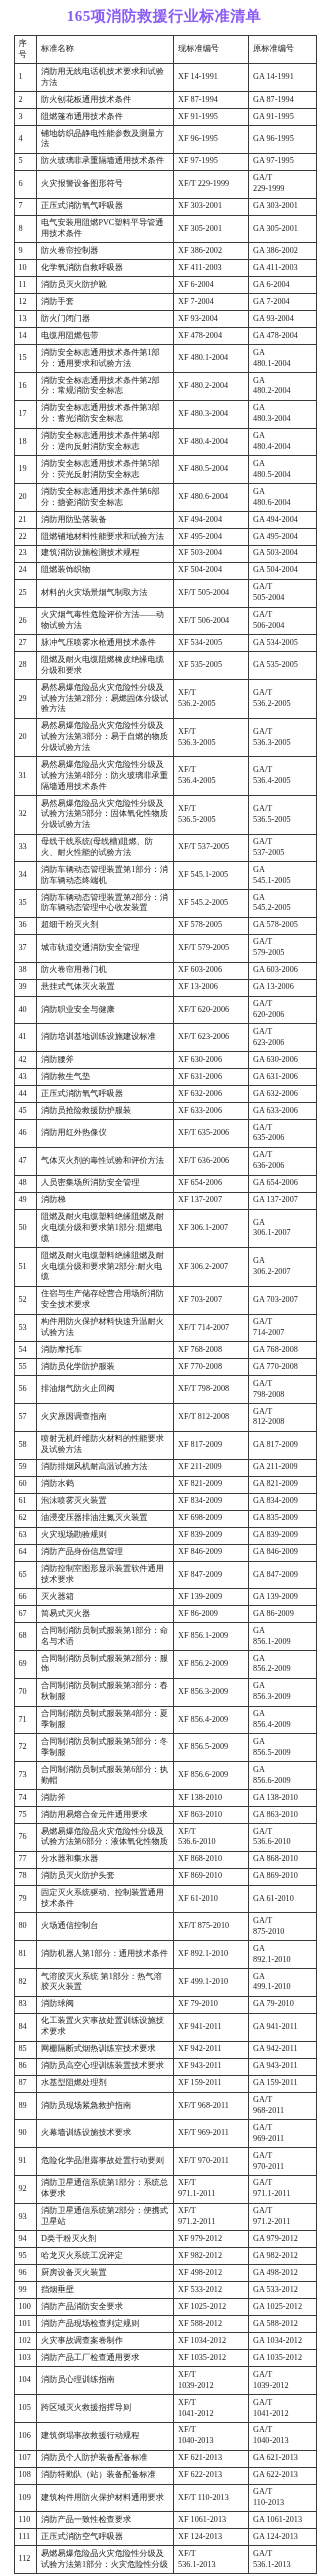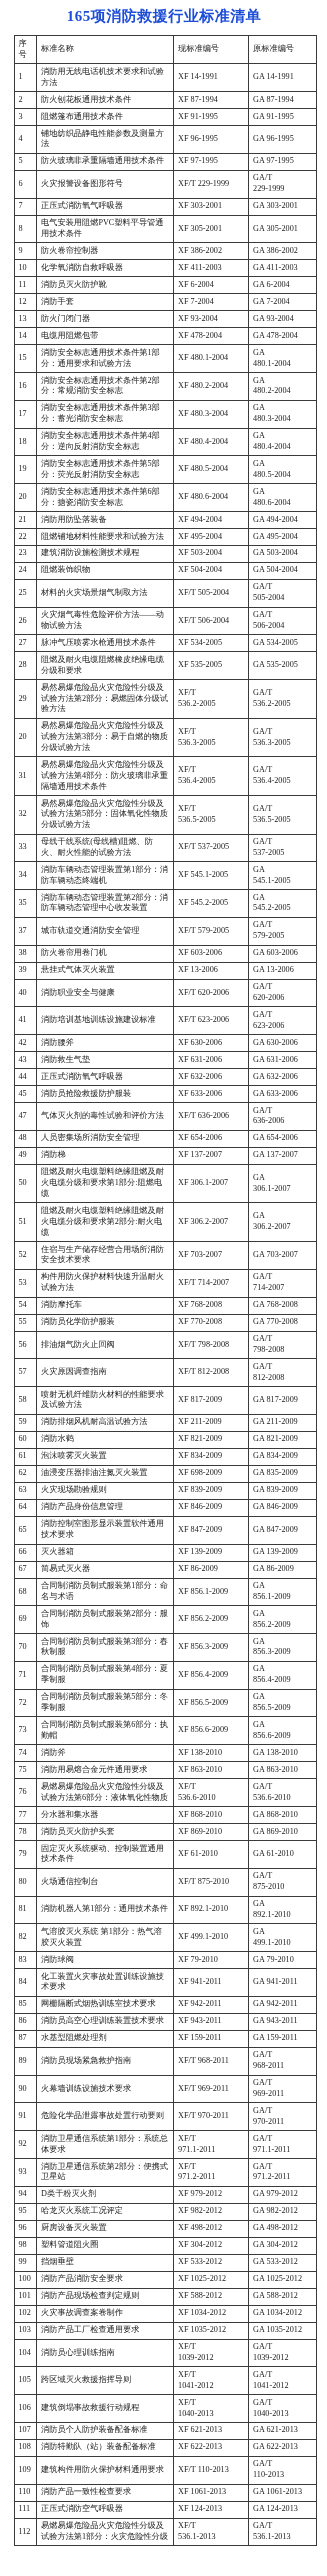--- a/index.html
+++ b/index.html
@@ -7,21 +7,21 @@
     width: 328px;
     position: relative;
     overflow-x: hidden;
     font-family: "Liberation Serif", "DejaVu Serif", serif;
     color: #1a1a1a;
   }
   .page-title {
     text-align: center;
     font-size: 15px;
     font-weight: bold;
-    color: #1d4ed8;
+    color: #8b5cf6;
     padding: 7.2px 0 9.3px 0;
     letter-spacing: 0.5px;
   }
   table.std-table {
     border-collapse: collapse;
     table-layout: fixed;
     margin-left: 14.4px;
     width: 301px;
   }
   .std-table col.c-idx  { width: 21.6px; }
@@ -288,20 +288,26 @@
 545.1-2005</td>
   </tr>
         <tr>
     <td class="idx">35</td>
     <td class="name">消防车辆动态管理装置第2部分：消防车辆动态管理中心收发装置</td>
     <td class="num-cell">XF 545.2-2005</td>
     <td class="num-cell">GA
 545.2-2005</td>
   </tr>
         <tr>
+    <td class="idx">36</td>
+    <td class="name">超细干粉灭火剂</td>
+    <td class="num-cell">XF 578-2005</td>
+    <td class="num-cell">GA 578-2005</td>
+  </tr>
+        <tr>
     <td class="idx">37</td>
     <td class="name">城市轨道交通消防安全管理</td>
     <td class="num-cell">XF/T 579-2005</td>
     <td class="num-cell">GA/T
 579-2005</td>
   </tr>
         <tr>
     <td class="idx">38</td>
     <td class="name">防火卷帘用卷门机</td>
     <td class="num-cell">XF 603-2006</td>
@@ -345,20 +351,27 @@
     <td class="num-cell">XF 632-2006</td>
     <td class="num-cell">GA 632-2006</td>
   </tr>
         <tr>
     <td class="idx">45</td>
     <td class="name">消防员抢险救援防护服装</td>
     <td class="num-cell">XF 633-2006</td>
     <td class="num-cell">GA 633-2006</td>
   </tr>
         <tr>
+    <td class="idx">46</td>
+    <td class="name">消防用红外热像仪</td>
+    <td class="num-cell">XF/T 635-2006</td>
+    <td class="num-cell">GA/T
+635-2006</td>
+  </tr>
+        <tr>
     <td class="idx">47</td>
     <td class="name">气体灭火剂的毒性试验和评价方法</td>
     <td class="num-cell">XF/T 636-2006</td>
     <td class="num-cell">GA/T
 636-2006</td>
   </tr>
         <tr>
     <td class="idx">48</td>
     <td class="name">人员密集场所消防安全管理</td>
     <td class="num-cell">XF 654-2006</td>
@@ -661,26 +674,20 @@
     <td class="idx">95</td>
     <td class="name">哈龙灭火系统工况评定</td>
     <td class="num-cell">XF 982-2012</td>
     <td class="num-cell">GA 982-2012</td>
   </tr>
         <tr>
     <td class="idx">96</td>
     <td class="name">厨房设备灭火装置</td>
     <td class="num-cell">XF 498-2012</td>
     <td class="num-cell">GA 498-2012</td>
-  </tr>
-        <tr>
-    <td class="idx">98</td>
-    <td class="name">塑料管道阻火圈</td>
-    <td class="num-cell">XF 304-2012</td>
-    <td class="num-cell">GA 304-2012</td>
   </tr>
         <tr>
     <td class="idx">99</td>
     <td class="name">挡烟垂壁</td>
     <td class="num-cell">XF 533-2012</td>
     <td class="num-cell">GA 533-2012</td>
   </tr>
         <tr>
     <td class="idx">100</td>
     <td class="name">消防产品消防安全要求</td>

